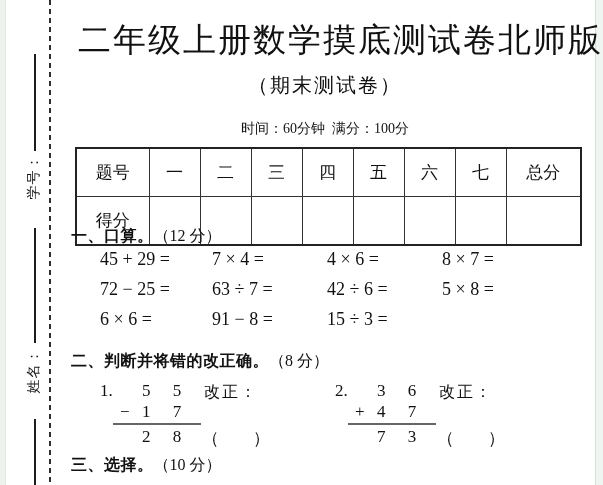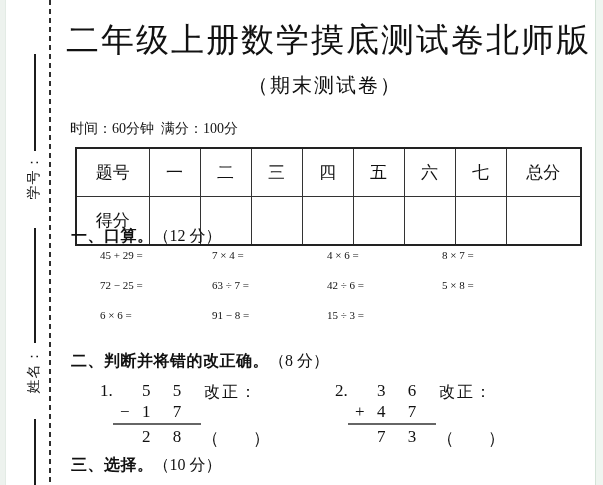--- a/index.html
+++ b/index.html
@@ -28,30 +28,30 @@
   #seg3 { top:419px; height:66px; }
   .side-label {
     position:absolute; left:10px; width:46px; height:46px;
     display:flex; align-items:center; justify-content:center;
   }
   .side-label span { transform:rotate(-90deg); white-space:nowrap; font-size:14px; letter-spacing:1px; }
   #label-id   { top:154px; }
   #label-name { top:348px; }
 
   .title {
-    position:absolute; left:66px; top:18px; width:510px;
+    position:absolute; left:78px; top:18px; width:510px;
     font-size:33px; letter-spacing:2px; white-space:nowrap;
   }
   .subtitle {
     position:absolute; left:70px; top:72px; width:510px;
     text-align:center; font-size:20px; letter-spacing:2px; white-space:nowrap;
   }
   .meta {
     position:absolute; left:70px; top:120px; width:510px;
-    text-align:left; font-size:14px; white-space:pre;
+    text-align:center; font-size:14px; white-space:pre;
   }
 
   table.score {
     position:absolute; left:75px; top:147px;
     border-collapse:collapse; table-layout:fixed;
     border:2px solid #222;
   }
   table.score td {
     border:1px solid #333; text-align:center;
     font-size:17px; padding:12px; overflow:hidden;
@@ -65,21 +65,21 @@
     font-weight:bold; letter-spacing:0.5px;text-align:right;
   }
   .sec-points { font-size:16px; }
   #sec1 { top:226px; }
   #sec2 { top:351px; }
   #sec3 { top:455px; }
 
   .oral-grid {
     position:absolute; left:100px; top:249px; width:480px;
     display:grid; grid-template-columns:112px 115px 115px 1fr;
-    grid-auto-rows:30px; font-size:11px;
+    grid-auto-rows:30px; font-size:18px;
   }
   .oral-grid span { white-space:nowrap; }
 
   .vp { position:absolute; width:270px; height:72px; font-size:17px; }
   #vp1 { left:100px; top:381px; }
   #vp2 { left:335px; top:381px; }
   .vp span { position:absolute; white-space:pre; }
   .vp-num     { left:0;    top:0; }
   .vp-top     { left:42px; top:0;  letter-spacing:9px; }
   .vp-correct { left:104px;top:1px; font-size:16px; letter-spacing:2px; }

